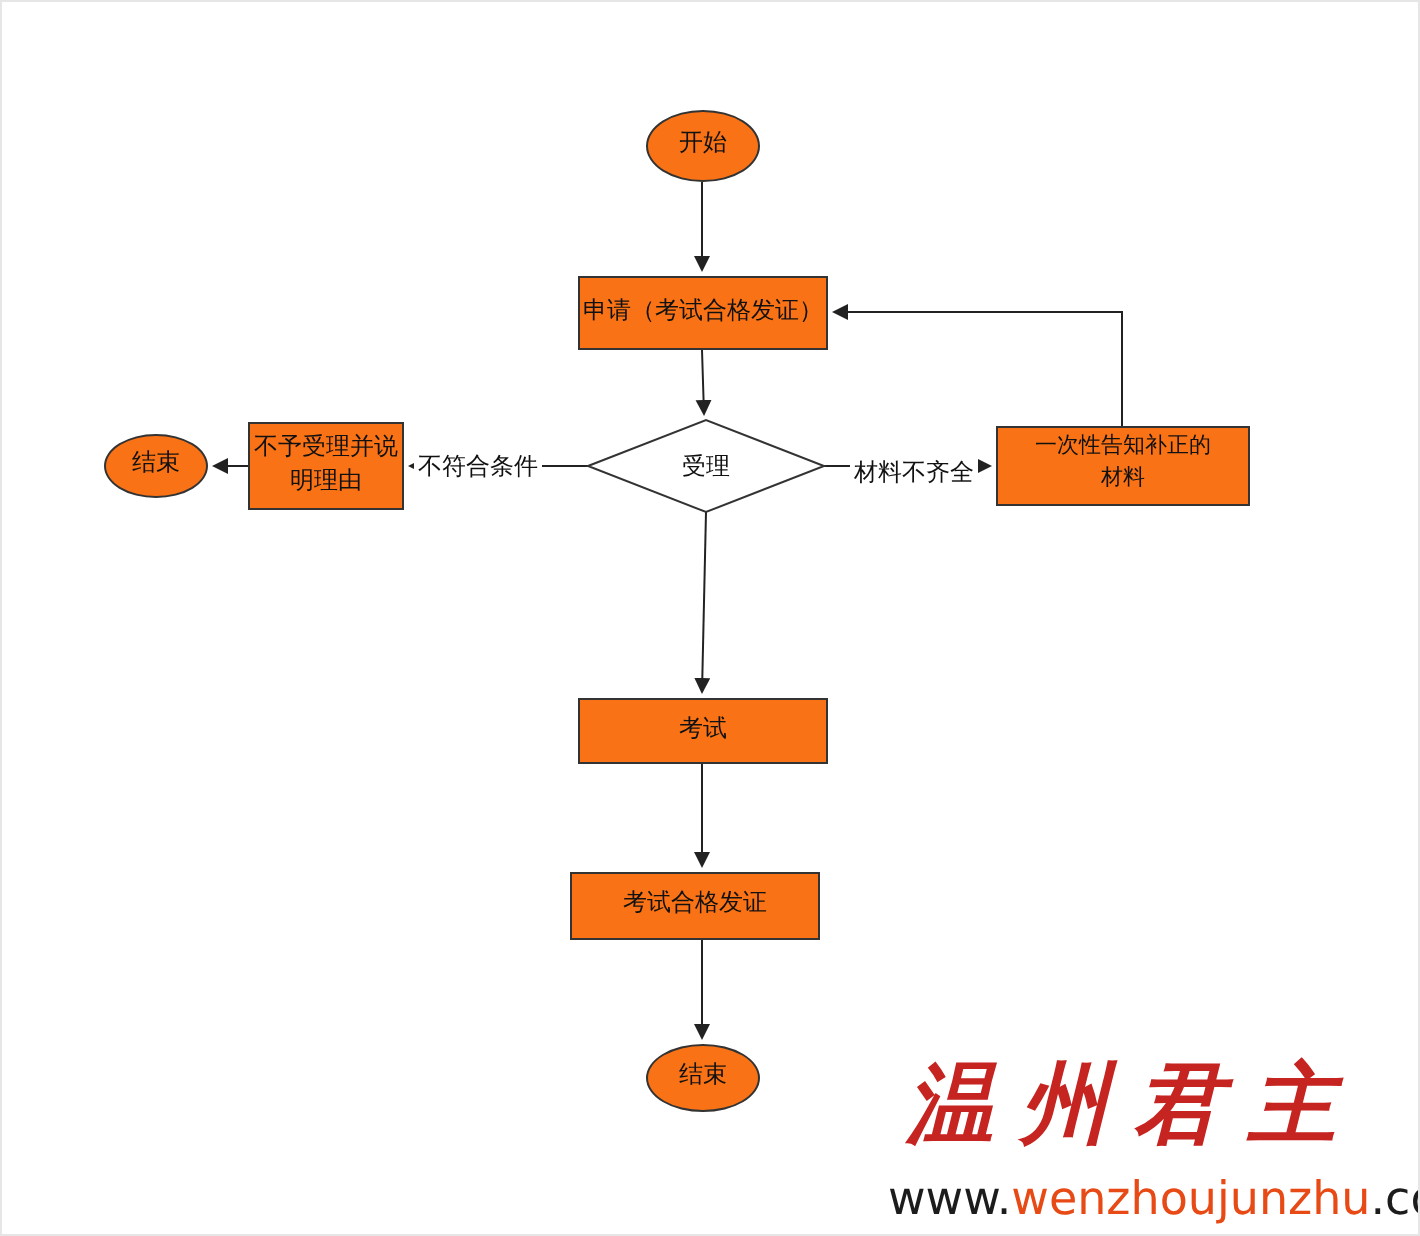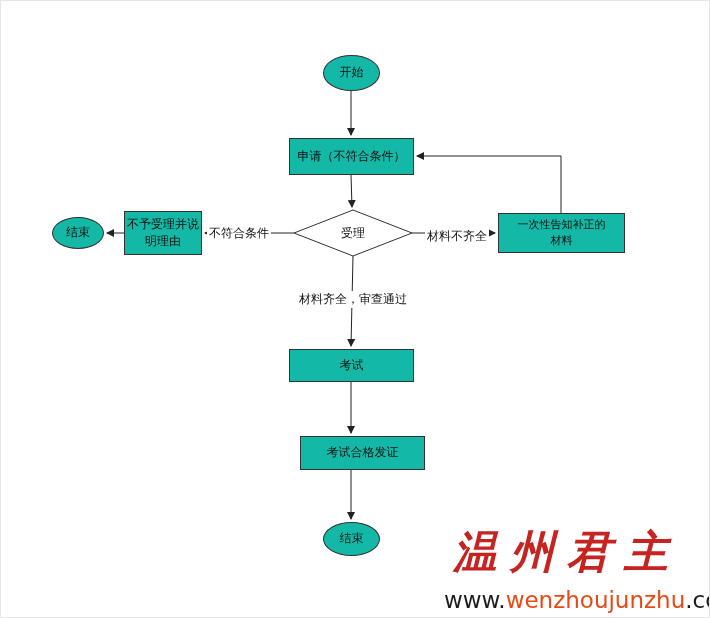--- a/index.html
+++ b/index.html
@@ -22,34 +22,35 @@
     left: 0; top: 0;
     width: 710px; height: 618px;
   }
   .node {
     position: absolute;
     display: flex;
     align-items: center;
     justify-content: center;
     text-align: center;
     border: 1px solid #333;
-    background: #14b8a6;
+    background: #f97316;
     font-size: 12px;
     color: #111;
     box-sizing: border-box;
     line-height: 1.45;
+    font-family: Liberation Mono, monospace;
   }
   .oval { border-radius: 50%; }
   .node-start      { left: 322px; top: 54px;  width: 57px;  height: 36px; }
   .node-apply      { left: 288px; top: 137px; width: 125px; height: 37px; }
   .node-reject     { left: 123px; top: 210px; width: 78px;  height: 44px; padding: 2px; }
   .node-end-left   { left: 51px;  top: 216px; width: 52px;  height: 32px; }
   .node-supplement { left: 497px; top: 212px; width: 127px; height: 40px; font-size: 11px; padding: 18px; }
   .node-exam       { left: 288px; top: 348px; width: 125px; height: 33px; }
-  .node-certify    { left: 299px; top: 435px; width: 125px; height: 34px; }
+  .node-certify    { left: 284px; top: 435px; width: 125px; height: 34px; }
   .node-end-bottom { left: 322px; top: 521px; width: 57px;  height: 34px; }
   .diamond-label {
     position: absolute;
     left: 293px; top: 209px; width: 118px; height: 46px;
     display: flex; align-items: center; justify-content: center;
     font-size: 12px; color: #111;
     background: transparent;
     pointer-events: none;
   }
   .edge-label {
@@ -113,41 +114,40 @@
 
     <line x1="350" y1="381" x2="350" y2="432" stroke="#222" stroke-width="1" marker-end="url(#arrow)"></line>
 
     <line x1="350" y1="469" x2="350" y2="518" stroke="#222" stroke-width="1" marker-end="url(#arrow)"></line>
 
     <polygon points="293,232 352,209 411,232 352,255" fill="#ffffff" stroke="#333" stroke-width="1"></polygon>
   </svg>
 
   <div class="node oval node-start">开始</div>
 
-  <div class="node node-apply">申请（不符合条件）</div>
+  <div class="node node-apply">申请（考试合格发证）</div>
 
   <div class="diamond-label">受理</div>
 
   <div class="node node-reject">不予受理并说明理由</div>
 
   <div class="node oval node-end-left">结束</div>
 
   <div class="node node-supplement">一次性告知补正的材料</div>
 
   <div class="node node-exam">考试</div>
 
   <div class="node node-certify">考试合格发证</div>
 
   <div class="node oval node-end-bottom">结束</div>
 
   <div class="edge-label label-not-qualified">不符合条件</div>
 
   <div class="edge-label label-incomplete">材料不齐全</div>
 
-  <div class="edge-label label-complete">材料齐全，审查通过</div>
 
   <div class="watermark-brand">温州君主</div>
 
   <div class="watermark-url">
     <span>www.</span><span class="domain">wenzhoujunzhu</span><span>.com</span>
   </div>
 
 </div>
 
 </body></html>

